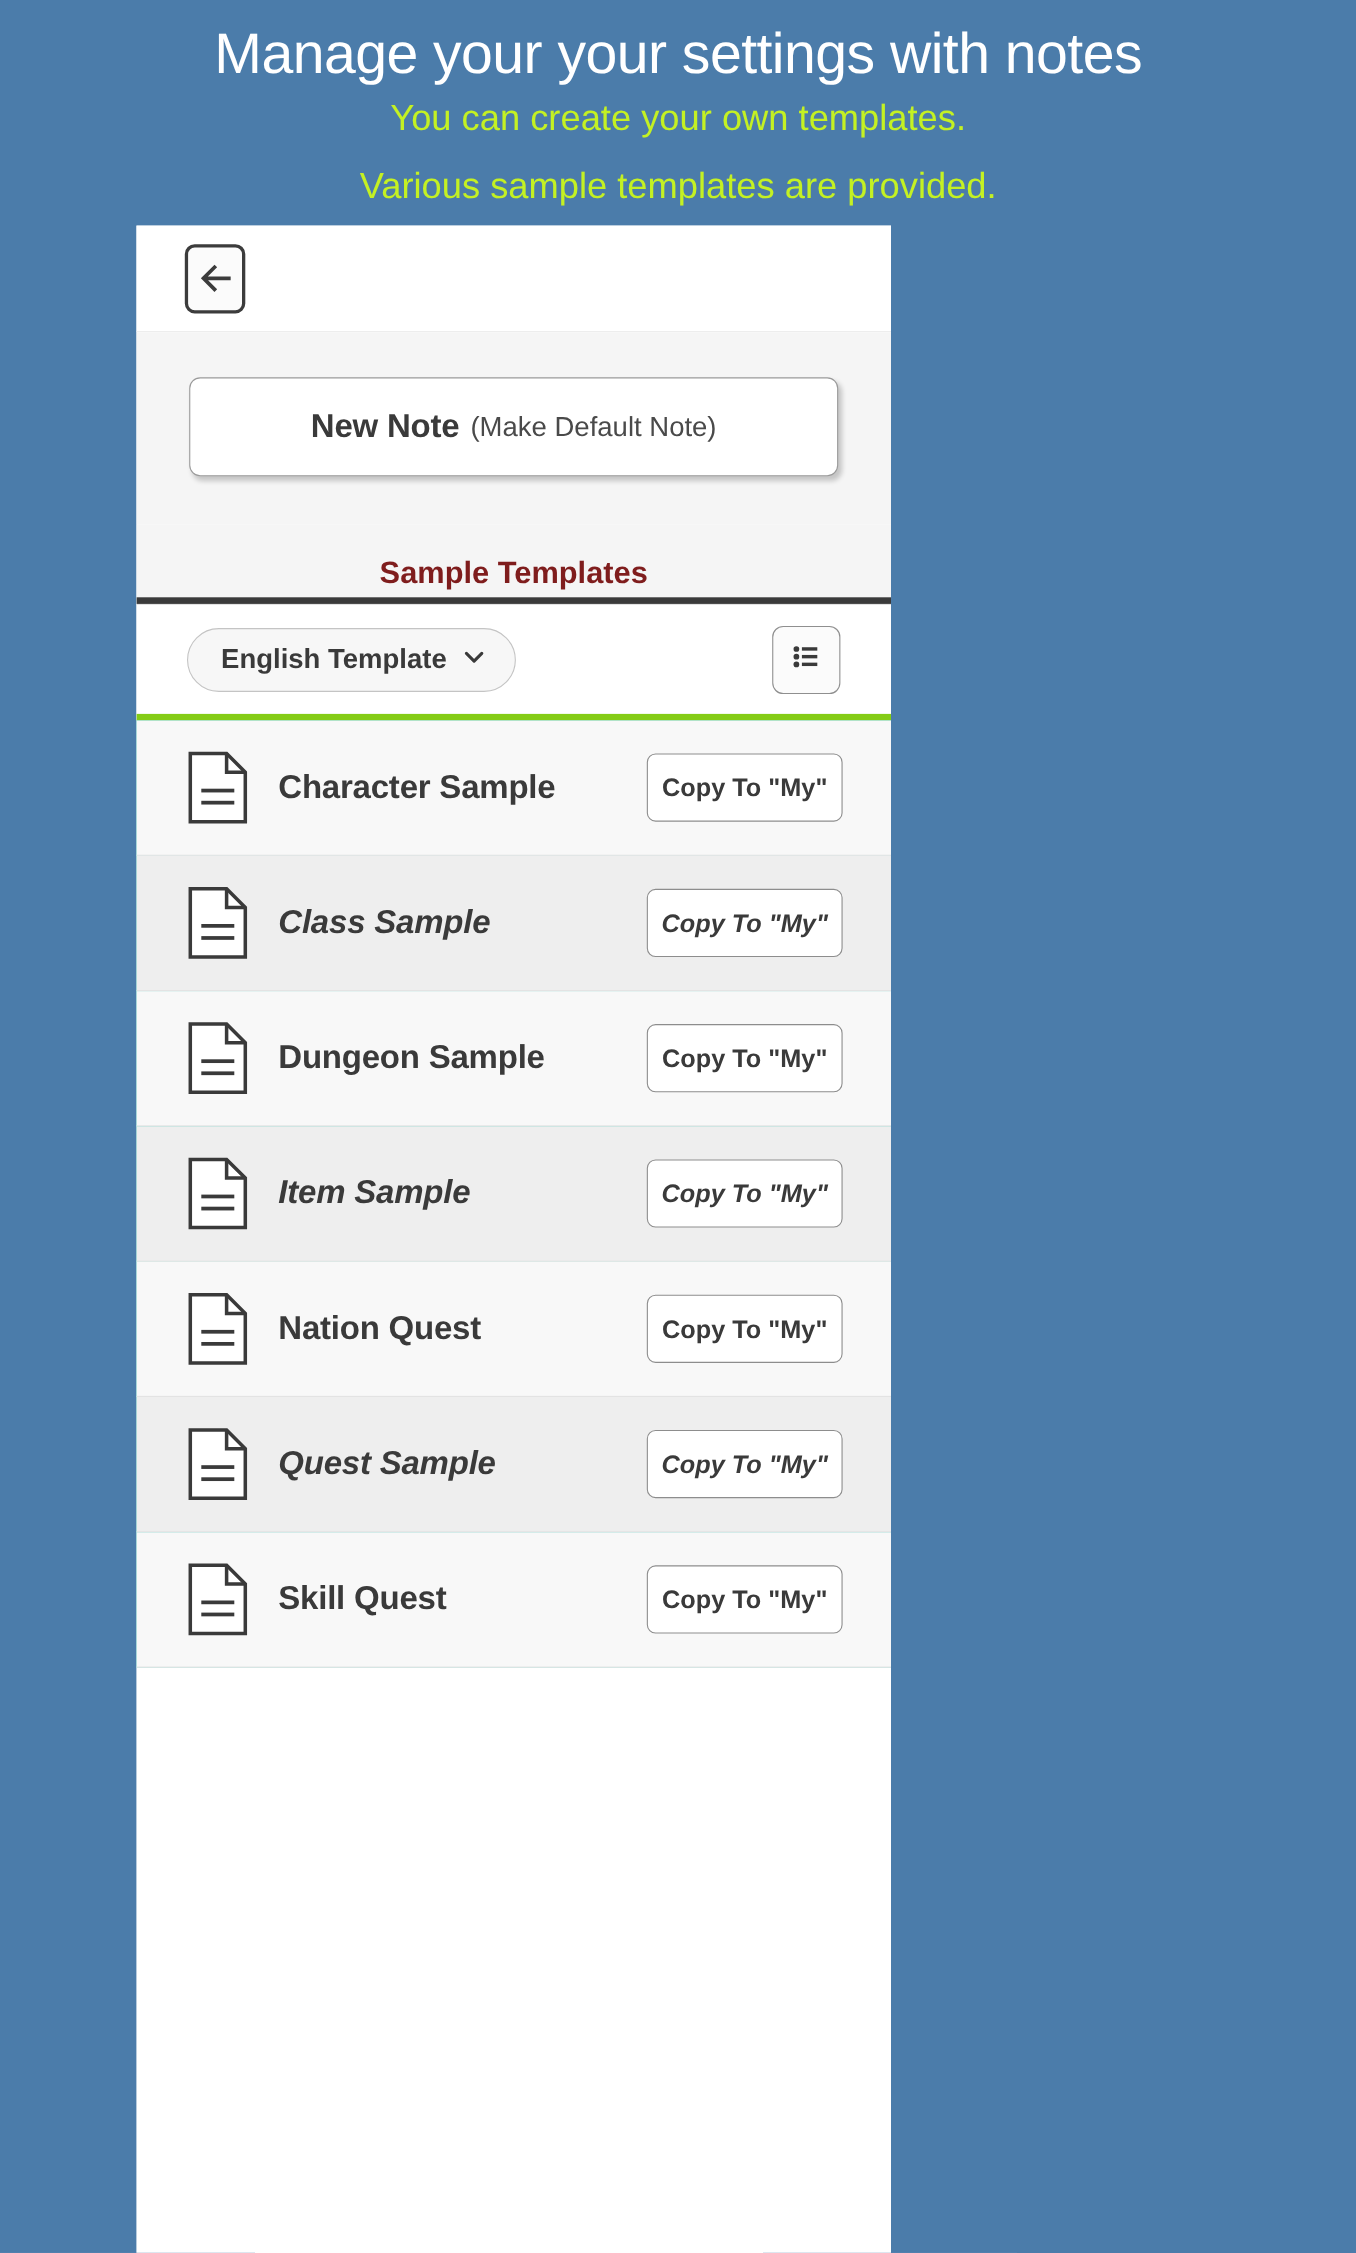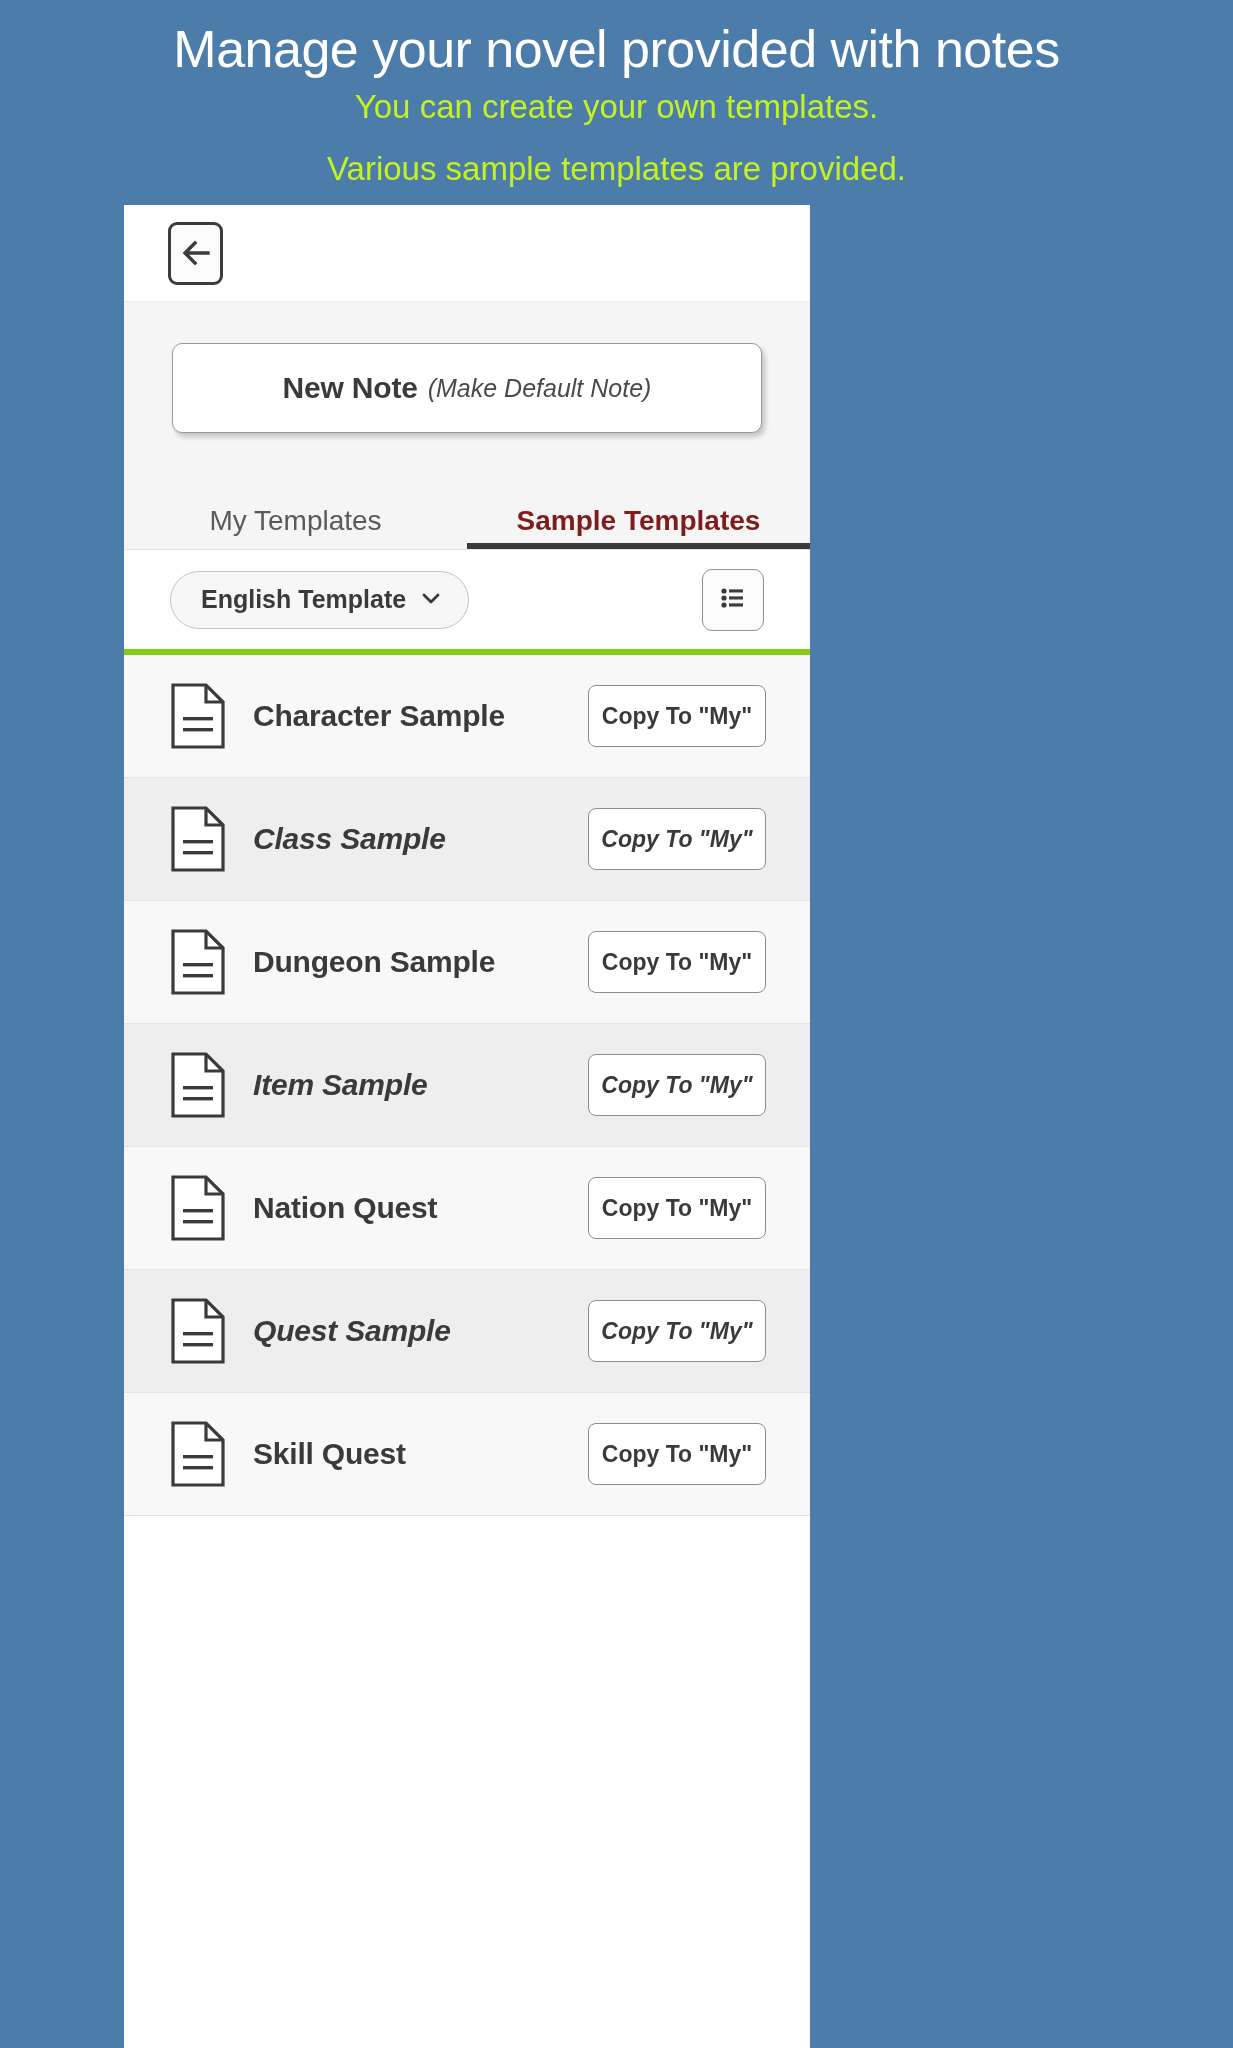--- a/index.html
+++ b/index.html
@@ -86,21 +86,20 @@
   .newnote-main {
     font-size:30px;
     font-weight:bold;
     color:#3a3a3a;
     letter-spacing:-0.2px;
   }
   .newnote-sub {
     font-size:25px;
     font-weight:400;
     color:#4a4a4a;
-    font-style:italic;
   }
 
   
   .tabbar {
     background:#f5f5f5;
     display:flex;
     height:73px;
     border-bottom:1px solid #e2e2e2;
   }
   .tab {
@@ -196,21 +195,21 @@
     font-size:23px;
     font-weight:bold;
     color:#3a3a3a;
     white-space:nowrap;
   }
 </style>
 </head>
 <body>
 
 <div class="promo">
-  <div class="promo-title">Manage your novel provided with notes</div>
+  <div class="promo-title">Manage your your settings with notes</div>
   <div class="promo-sub line2">You can create your own templates.</div>
   <div class="promo-sub">Various sample templates are provided.</div>
 </div>
 
 <div class="phone">
 
   <div class="appbar">
     <div class="back-btn">
       <span>
         <svg width="36" height="36" viewBox="0 0 36 36">
@@ -221,23 +220,20 @@
   </div>
 
   <div class="newnote-zone">
     <div class="newnote-btn">
       <span class="newnote-main">New Note</span>
       <span class="newnote-sub">(Make Default Note)</span>
     </div>
   </div>
 
   <div class="tabbar">
-    <div class="tab inactive">
-      <span class="tab-label">My Templates</span>
-    </div>
     <div class="tab active">
       <span class="tab-label">Sample Templates</span>
     </div>
   </div>
 
   <div class="filter-row">
     <div class="lang-select">
       <span class="lang-label">English Template</span>
       <span class="chev">
         <svg width="26" height="26" viewBox="0 0 26 26">

